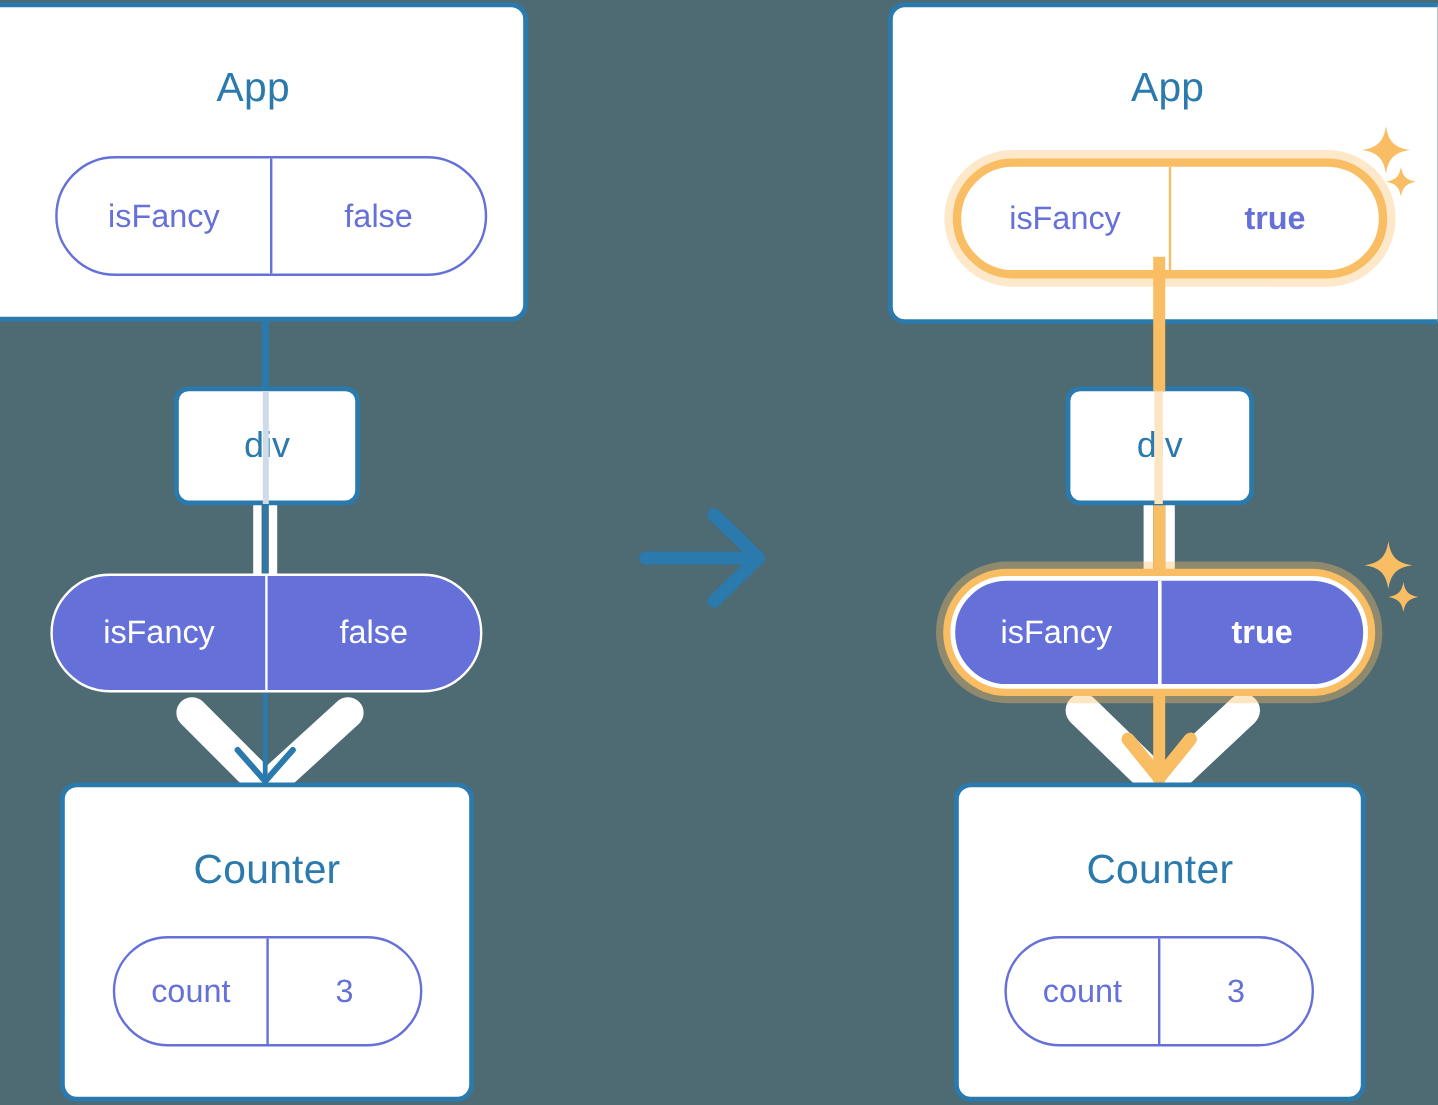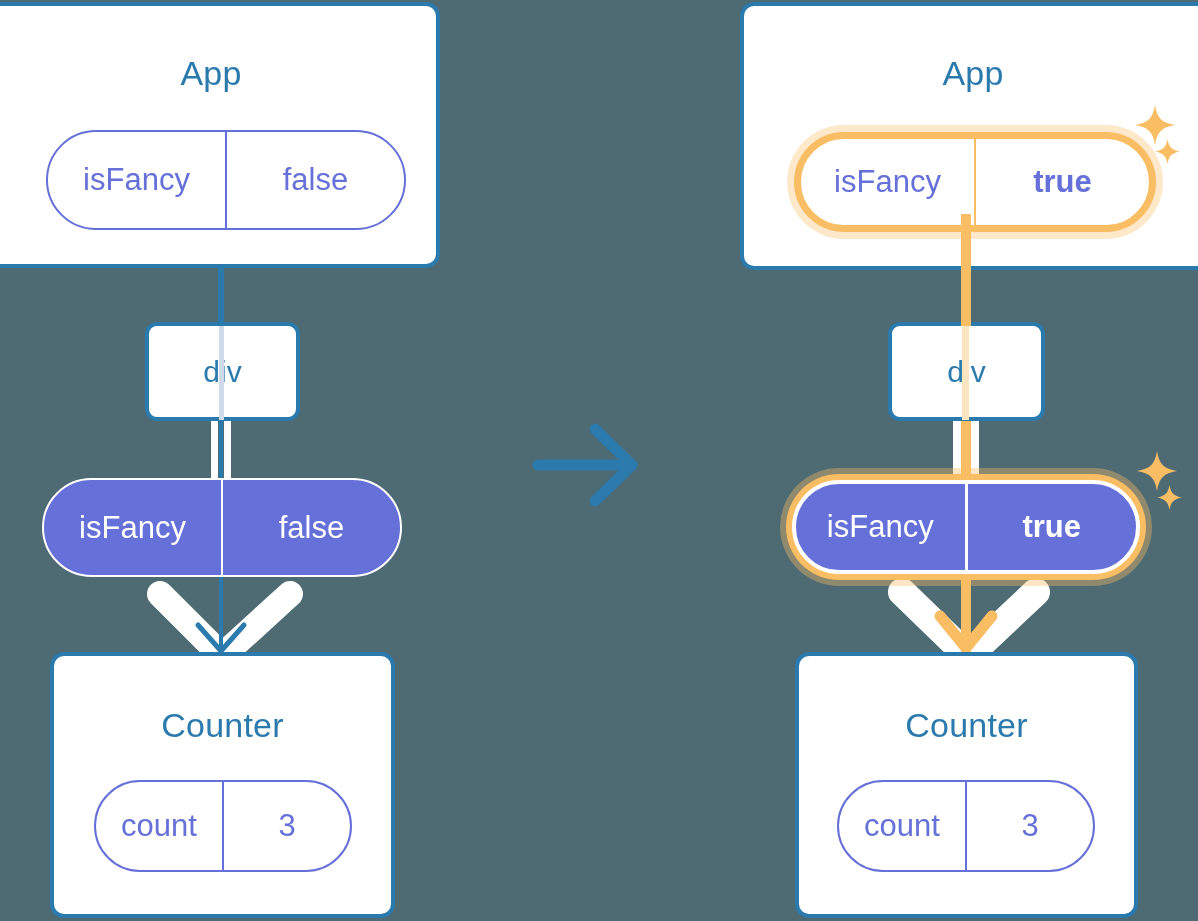--- a/index.html
+++ b/index.html
@@ -45,21 +45,21 @@
   .pill{
     position:absolute;
     box-sizing:border-box;
     border-radius:999px;
     display:flex;align-items:stretch;
     z-index:9;
   }
   .pill .cell{
     flex:1;
     display:flex;align-items:center;justify-content:center;
-    font-size:31px;
+    font-size:27px;
     box-sizing:border-box;
     white-space:nowrap;
   }
   .pill .cell.k{justify-content:center;}
   .pill .cell.v{justify-content:center;}
 
   
   .pill.outline{
     background:#ffffff;
     border:2px solid #6570d8;

